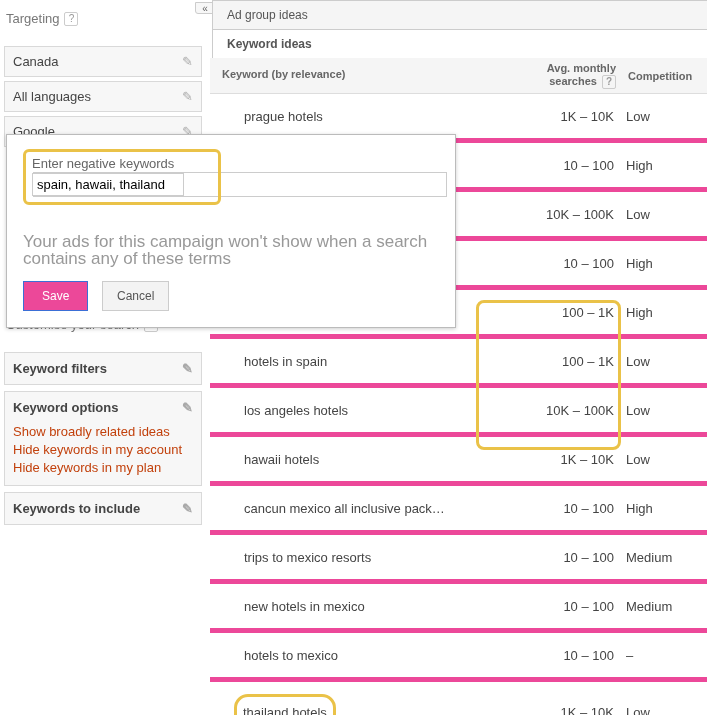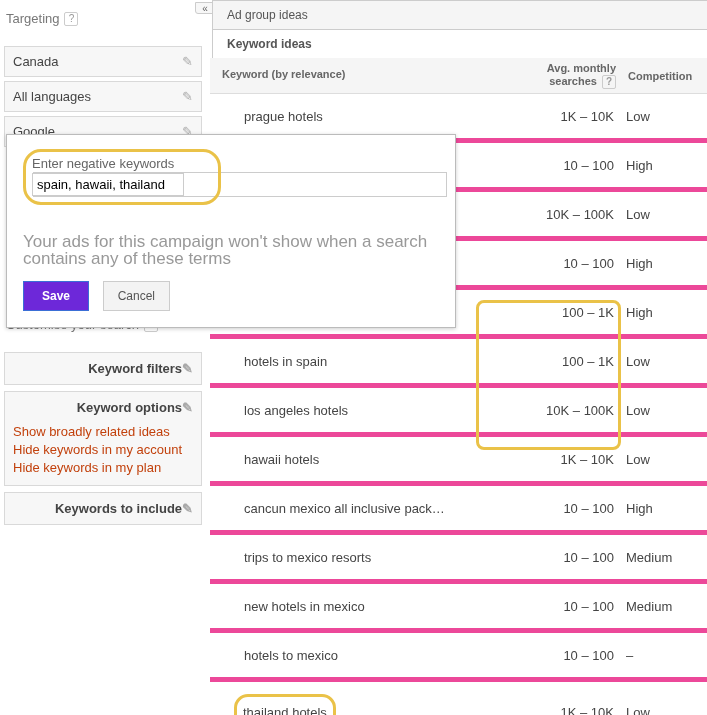--- a/index.html
+++ b/index.html
@@ -9,31 +9,31 @@
   .main { flex: 1; position: relative; }
 
   .section-title { color: #777; font-size: 13px; margin: 6px 0 20px 2px; display: flex; align-items: center; gap: 5px; }
   .help-icon { display: inline-block; border: 1px solid #ccc; color: #999; font-size: 10px; line-height: 12px; width: 14px; height: 14px; text-align: center; border-radius: 2px; }
   .collapse-icon { position:absolute; top:2px; left:195px; width:20px; height:12px; border:1px solid #ccc; border-radius:0 0 3px 3px; background:#f7f7f7; font-size:10px; text-align:center; color:#666; line-height:11px; }
 
   .target-box { border: 1px solid #d9d9d9; background: #f7f7f7; padding: 7px 8px; margin-bottom: 4px; display:flex; justify-content:space-between; align-items:center; color:#444; }
   .pencil { color:#aaa; }
 
   .kw-section { border:1px solid #d9d9d9; background:#f7f7f7; margin-bottom:6px; }
-  .kw-head { padding:8px; font-weight:bold; color:#444; display:flex; justify-content:flex-end; align-items:center; }
+  .kw-head { padding:8px; font-weight:bold; color:#444; display:flex; justify-content:space-between; align-items:center; }
   .kw-body { padding:0 8px 8px 8px; color:#c2410c; line-height:18px; }
 
   
   .popup { position:absolute; top:134px; left:6px; width:450px; background:#fff; border:1px solid #bbb; box-shadow:0 1px 4px rgba(0,0,0,.2); padding:14px 16px 16px; z-index:10; }
-  .neg-kw { border:3px solid #eac248; border-radius:18px; padding:4px 6px 6px; display:inline-block; width:198px; }
+  .neg-kw { border:3px solid #eac248; border-radius:6px; padding:4px 6px 6px; display:inline-block; width:198px; }
   .neg-kw label{ color:#666; font-size:13px; display:block; margin-bottom:2px;}
   .neg-input { width:400px; padding:4px 5px; border:1px solid #ccc; font-size:13px; margin-top:-1px;}
   .neg-input-short{ width:152px; border:1px solid #ccc; font-size:13px; padding:3px 4px;}
   .popup .desc { color:#999; font-size:17px; margin:28px 0 14px; line-height:17px;}
-  .btn-save{ background:#6d28d9; color:#fff; border:1px solid #3b6fd6; padding:7px 18px; font-weight:bold; font-size:12px; margin-right:10px; cursor:pointer;}
+  .btn-save{ background:#ec4899; color:#fff; border:1px solid #3b6fd6; padding:7px 18px; font-weight:normal; font-size:12px; margin-right:10px; cursor:pointer;}
   .btn-cancel{ background:#f3f3f3; color:#555; border:1px solid #ccc; padding:7px 14px; font-size:12px; cursor:pointer;}
 
   
   .tabs { display:flex; padding-left:2px;flex-direction:column; }
   .tab { padding:7px 14px; border:1px solid #ccc; border-bottom:none; background:#f5f5f5; color:#555; font-size:12px; margin-right:-1px;}
   .tab.active{ background:#fff; font-weight:bold;}
 
   
   .thead { display:flex; background:#f5f5f5; border-bottom:1px solid #ddd; font-size:11px; color:#666;}
   .th-kw { flex:1; padding:10px 12px; font-weight:bold;}

